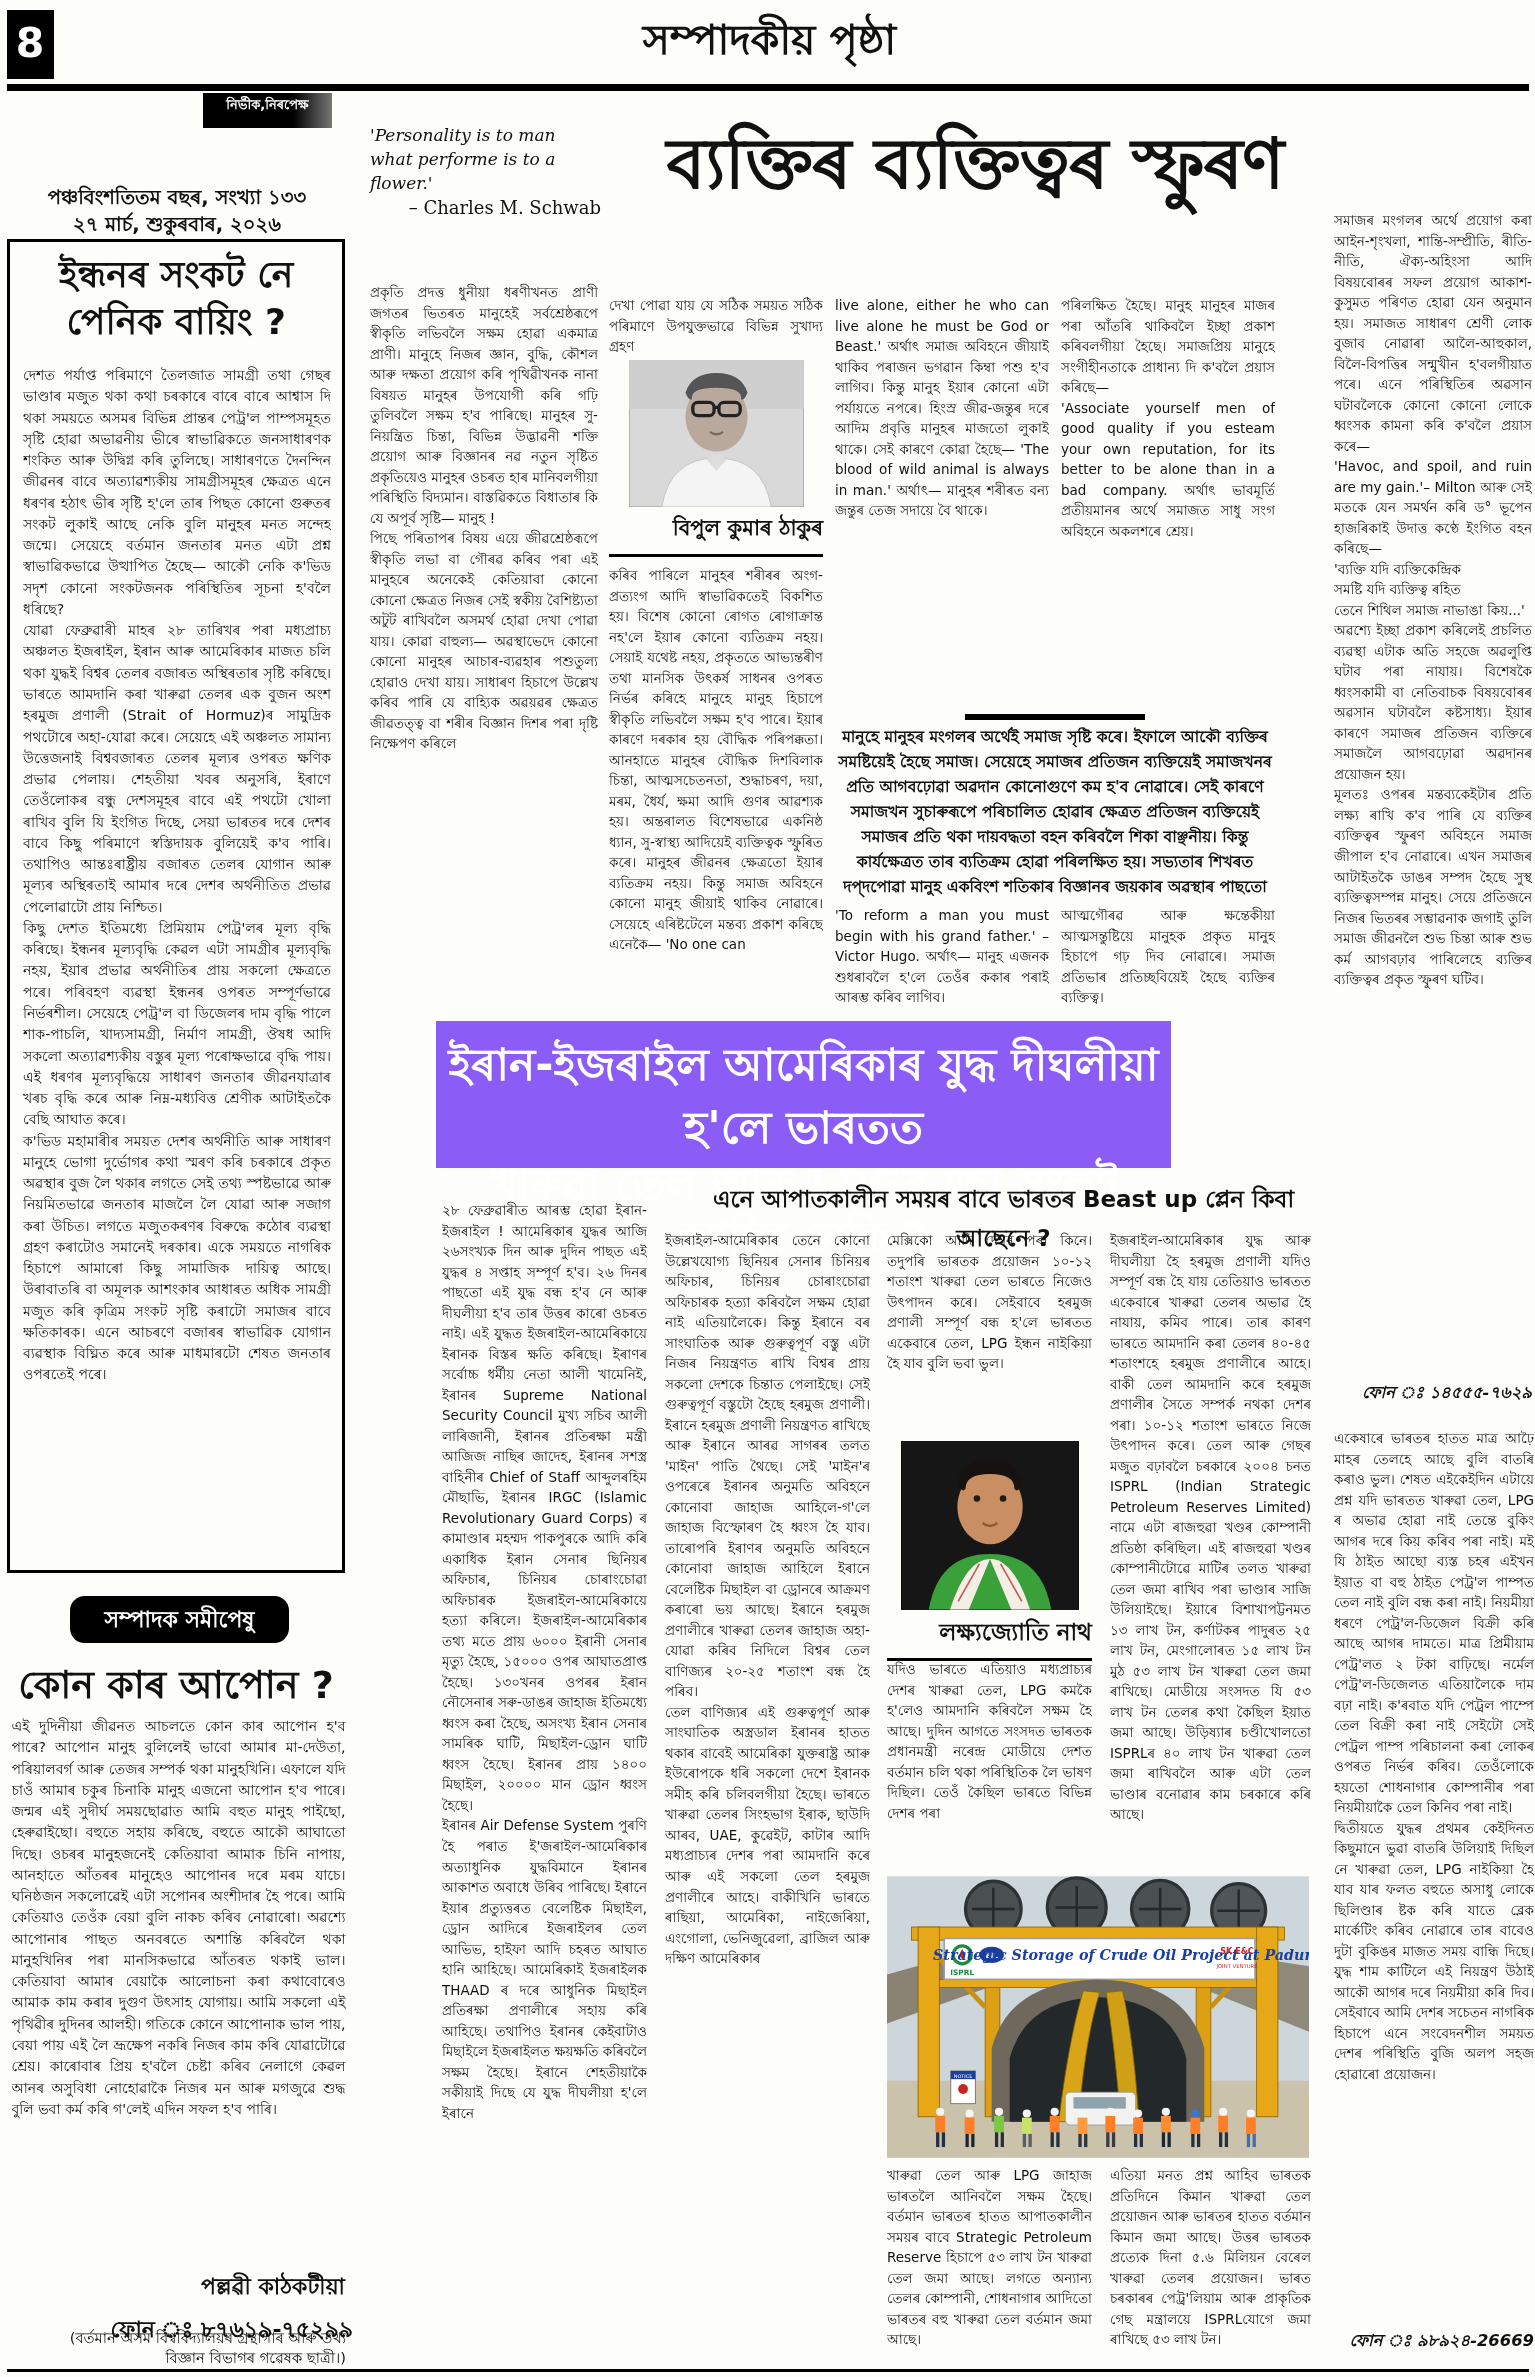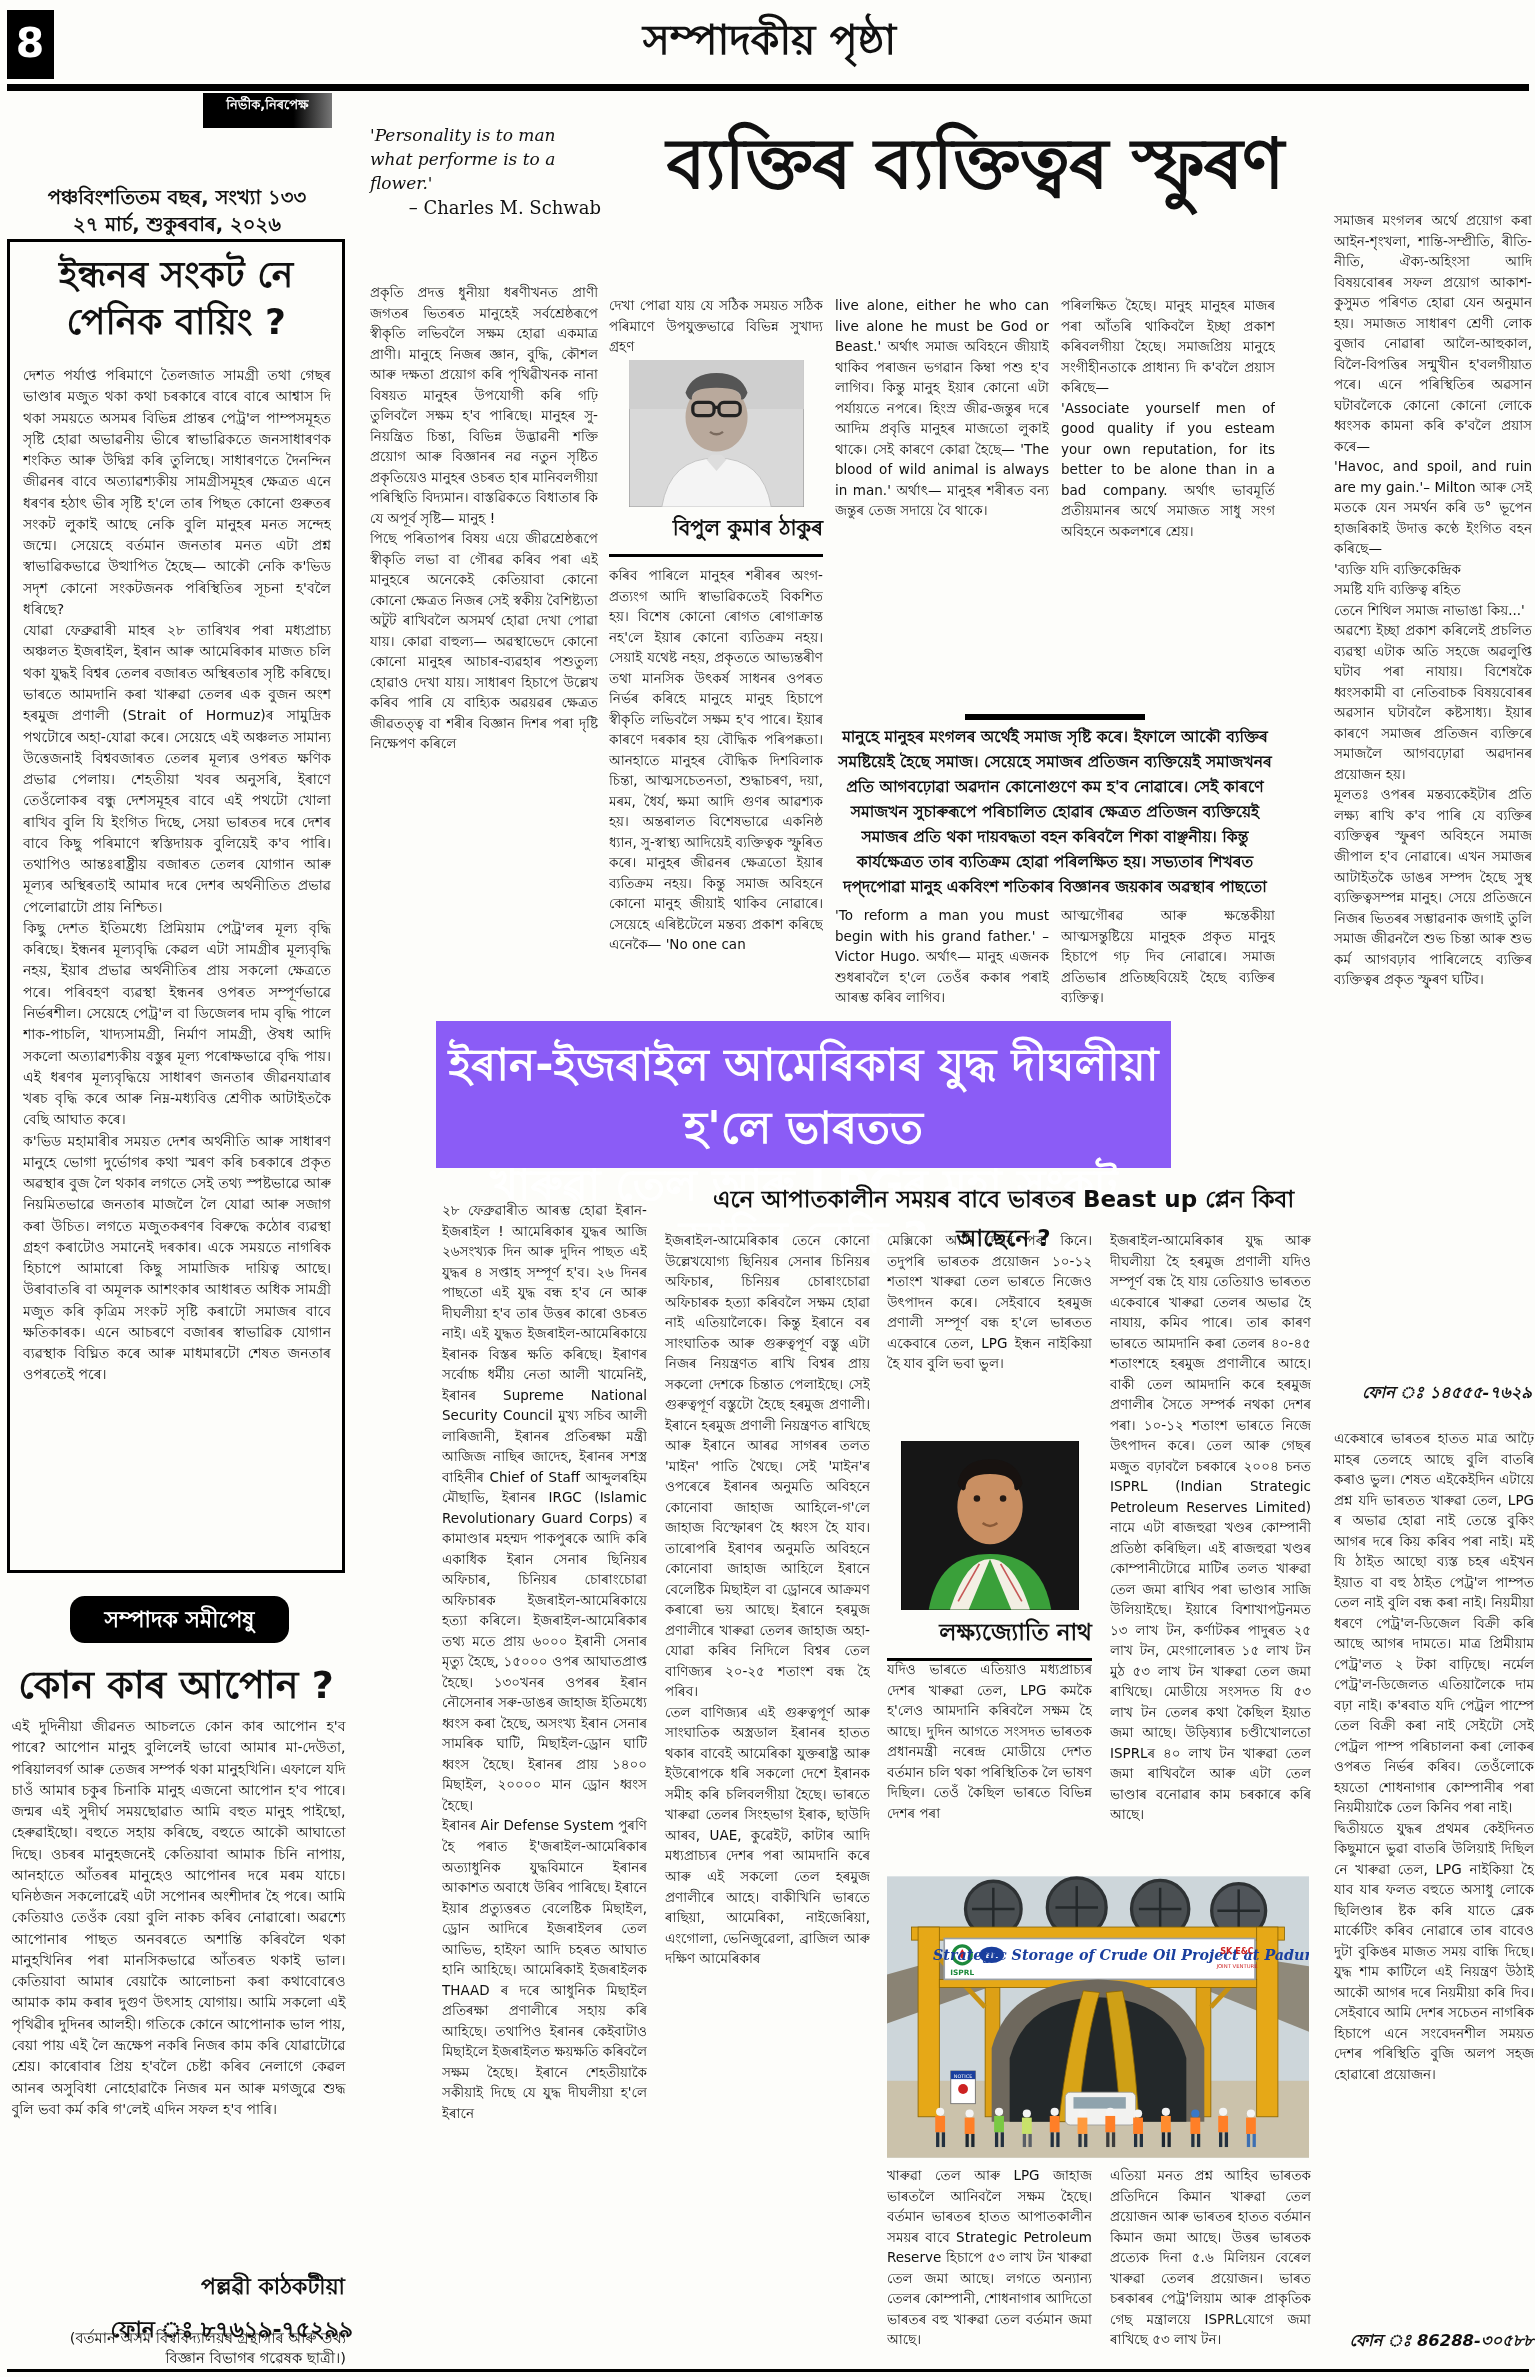--- a/index.html
+++ b/index.html
@@ -286,17 +286,17 @@
       </g>
     </svg>
   </div>
   <div class="abs txt body16" style="left:887px;top:2165px;width:205px;height:200px;">খাৰুৱা তেল আৰু LPG জাহাজ ভাৰতলৈ আনিবলৈ সক্ষম হৈছে। বৰ্তমান ভাৰতৰ হাতত আপাতকালীন সময়ৰ বাবে Strategic Petroleum Reserve হিচাপে ৫৩ লাখ টন খাৰুৱা তেল জমা আছে। লগতে অন্যান্য তেলৰ কোম্পানী, শোধনাগাৰ আদিতো ভাৰতৰ বহু খাৰুৱা তেল বৰ্তমান জমা আছে।</div>
 
   <div class="abs txt body16" style="left:1110px;top:1230px;width:201px;height:643px;">ইজৰাইল-আমেৰিকাৰ যুদ্ধ আৰু দীঘলীয়া হৈ হৰমুজ প্ৰণালী যদিও সম্পূৰ্ণ বন্ধ হৈ যায় তেতিয়াও ভাৰতত একেবাৰে খাৰুৱা তেলৰ অভাৱ হৈ নাযায়, কমিব পাৰে। তাৰ কাৰণ ভাৰতে আমদানি কৰা তেলৰ ৪০-৪৫ শতাংশহে হৰমুজ প্ৰণালীৰে আহে। বাকী তেল আমদানি কৰে হৰমুজ প্ৰণালীৰ সৈতে সম্পৰ্ক নথকা দেশৰ পৰা। ১০-১২ শতাংশ ভাৰতে নিজে উৎপাদন কৰে। তেল আৰু গেছৰ মজুত বঢ়াবলৈ চৰকাৰে ২০০৪ চনত ISPRL (Indian Strategic Petroleum Reserves Limited) নামে এটা ৰাজহুৱা খণ্ডৰ কোম্পানী প্ৰতিষ্ঠা কৰিছিল। এই ৰাজহুৱা খণ্ডৰ কোম্পানীটোৱে মাটিৰ তলত খাৰুৱা তেল জমা ৰাখিব পৰা ভাণ্ডাৰ সাজি উলিয়াইছে। ইয়াৰে বিশাখাপট্টনমত ১৩ লাখ টন, কৰ্ণাটকৰ পাদুৰত ২৫ লাখ টন, মেংগালোৰত ১৫ লাখ টন মুঠ ৫৩ লাখ টন খাৰুৱা তেল জমা ৰাখিছে। মোডীয়ে সংসদত যি ৫৩ লাখ টন তেলৰ কথা কৈছিল ইয়াত জমা আছে। উড়িষ্যাৰ চণ্ডীখোলতো ISPRLৰ ৪০ লাখ টন খাৰুৱা তেল জমা ৰাখিবলৈ আৰু এটা তেল ভাণ্ডাৰ বনোৱাৰ কাম চৰকাৰে কৰি আছে।</div>
   <div class="abs txt body16" style="left:1110px;top:2165px;width:201px;height:200px;">এতিয়া মনত প্ৰশ্ন আহিব ভাৰতক প্ৰতিদিনে কিমান খাৰুৱা তেল প্ৰয়োজন আৰু ভাৰতৰ হাতত বৰ্তমান কিমান জমা আছে। উত্তৰ ভাৰতক প্ৰত্যেক দিনা ৫.৬ মিলিয়ন বেৰেল খাৰুৱা তেলৰ প্ৰয়োজন। ভাৰত চৰকাৰৰ পেট্ৰ'লিয়াম আৰু প্ৰাকৃতিক গেছ মন্ত্ৰালয়ে ISPRLযোগে জমা ৰাখিছে ৫৩ লাখ টন।</div>
 
   <div class="abs txt body16" style="left:1334px;top:1428px;width:200px;height:897px;">একেষাৰে ভাৰতৰ হাতত মাত্ৰ আঢ়ৈ মাহৰ তেলহে আছে বুলি বাতৰি কৰাও ভুল। শেষত এইকেইদিন এটায়ে প্ৰশ্ন যদি ভাৰতত খাৰুৱা তেল, LPG ৰ অভাৱ হোৱা নাই তেন্তে বুকিং আগৰ দৰে কিয় কৰিব পৰা নাই। মই যি ঠাইত আছো ব্যস্ত চহৰ এইখন ইয়াত বা বহু ঠাইত পেট্ৰ'ল পাম্পত তেল নাই বুলি বন্ধ কৰা নাই। নিয়মীয়া ধৰণে পেট্ৰ'ল-ডিজেল বিক্ৰী কৰি আছে আগৰ দামতে। মাত্ৰ প্ৰিমীয়াম পেট্ৰ'লত ২ টকা বাঢ়িছে। নৰ্মেল পেট্ৰ'ল-ডিজেলত এতিয়ালৈকে দাম বঢ়া নাই। ক'ৰবাত যদি পেট্ৰল পাম্পে তেল বিক্ৰী কৰা নাই সেইটো সেই পেট্ৰল পাম্প পৰিচালনা কৰা লোকৰ ওপৰত নিৰ্ভৰ কৰিব। তেওঁলোকে হয়তো শোধনাগাৰ কোম্পানীৰ পৰা নিয়মীয়াকৈ তেল কিনিব পৰা নাই।
 দ্বিতীয়তে যুদ্ধৰ প্ৰথমৰ কেইদিনত কিছুমানে ভুৱা বাতৰি উলিয়াই দিছিল নে খাৰুৱা তেল, LPG নাইকিয়া হৈ যাব যাৰ ফলত বহুতে অসাধু লোকে ছিলিণ্ডাৰ ষ্টক কৰি যাতে ব্লেক মাৰ্কেটিং কৰিব নোৱাৰে তাৰ বাবেও দুটা বুকিঙৰ মাজত সময় বান্ধি দিছে। যুদ্ধ শাম কাটিলে এই নিয়ন্ত্ৰণ উঠাই আকৌ আগৰ দৰে নিয়মীয়া কৰি দিব। সেইবাবে আমি দেশৰ সচেতন নাগৰিক হিচাপে এনে সংবেদনশীল সময়ত দেশৰ পৰিস্থিতি বুজি অলপ সহজ হোৱাৰো প্ৰয়োজন।</div>
-  <div class="abs phoneline" style="left:1334px;top:2328px;width:200px;height:26px;">ফোন ঃ 86288-৩০৫৮৮</div>
+  <div class="abs phoneline" style="left:1334px;top:2328px;width:200px;height:26px;">ফোন ঃ ৯৮৯২৪-26669</div>
 
   <div class="abs rule" style="left:6.5px;top:2369px;width:1522px;height:3.3px;"></div>
 </div>
 
 
 </body></html>

